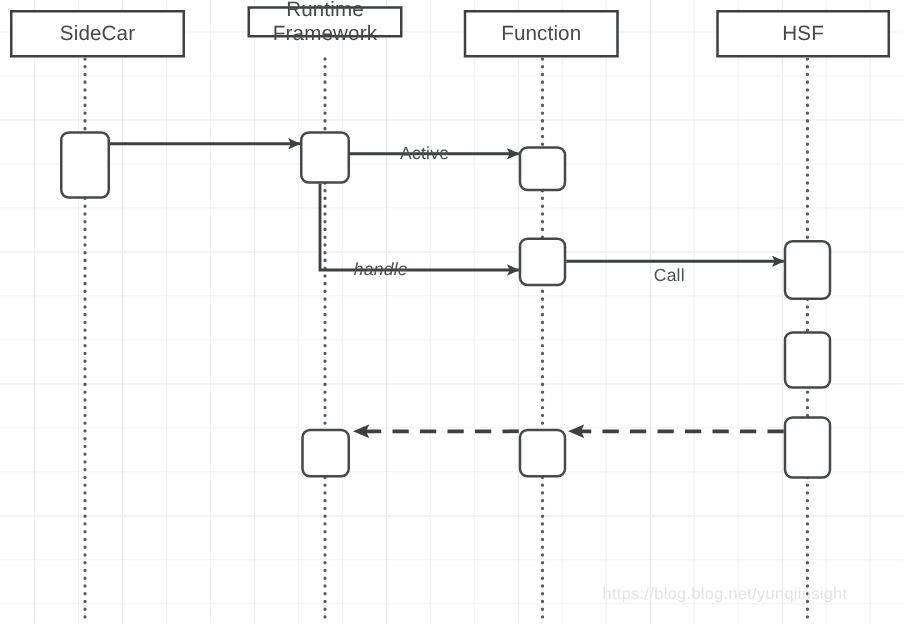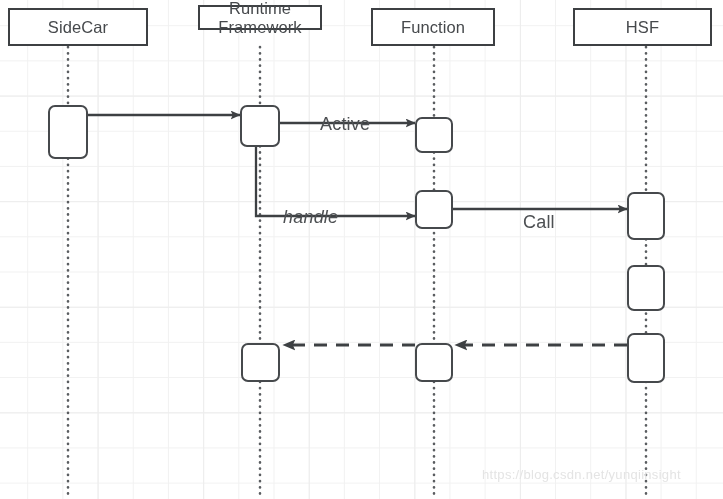--- a/index.html
+++ b/index.html
@@ -54,21 +54,21 @@
   .act-box {
     position: absolute;
     box-sizing: border-box;
     border: 2.4px solid #46494c;
     border-radius: 7px;
     background: #ffffff;
   }
   .msg-label {
     position: absolute;
     color: #4d5053;
-    font-size: 18px;
+    font-size: 14px;
     background: transparent;
     white-space: nowrap;
     letter-spacing: 0.2px;
   }
   .watermark {
     position: absolute;
     color: #e4e4e4;
     font-size: 13px;
     white-space: nowrap;
     letter-spacing: 0.3px;
@@ -135,15 +135,15 @@
   <div class="act-box" style="left:415px; top:190px; width:38px; height:39px;"></div>
   <div class="act-box" style="left:415px; top:343px; width:38px; height:39px;"></div>
   <div class="act-box" style="left:627px; top:192px; width:38px; height:48px;"></div>
   <div class="act-box" style="left:627px; top:265px; width:38px; height:46px;"></div>
   <div class="act-box" style="left:627px; top:333px; width:38px; height:50px;"></div>
 
   <div class="msg-label" style="left:320px; top:114px;"><span>Active</span></div>
   <div class="msg-label" style="left:283px; top:207px;font-style:italic;"><span>handle</span></div>
   <div class="msg-label" style="left:523px; top:212px;"><span>Call</span></div>
 
-  <div class="watermark" style="left:482px; top:467px;"><span>https://blog.csdn.net/yunqiinsight</span></div>
+  <div class="watermark" style="left:482px; top:467px;"><span>https://blog.blog.net/yunqiinsight</span></div>
 
 </div>
 
 </body></html>

